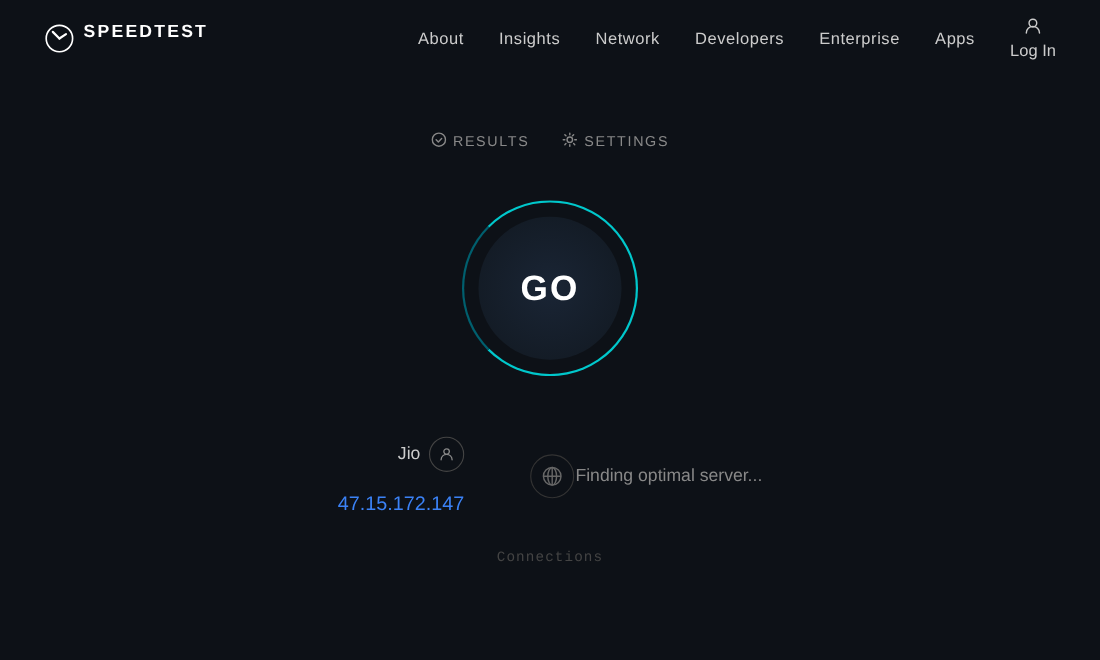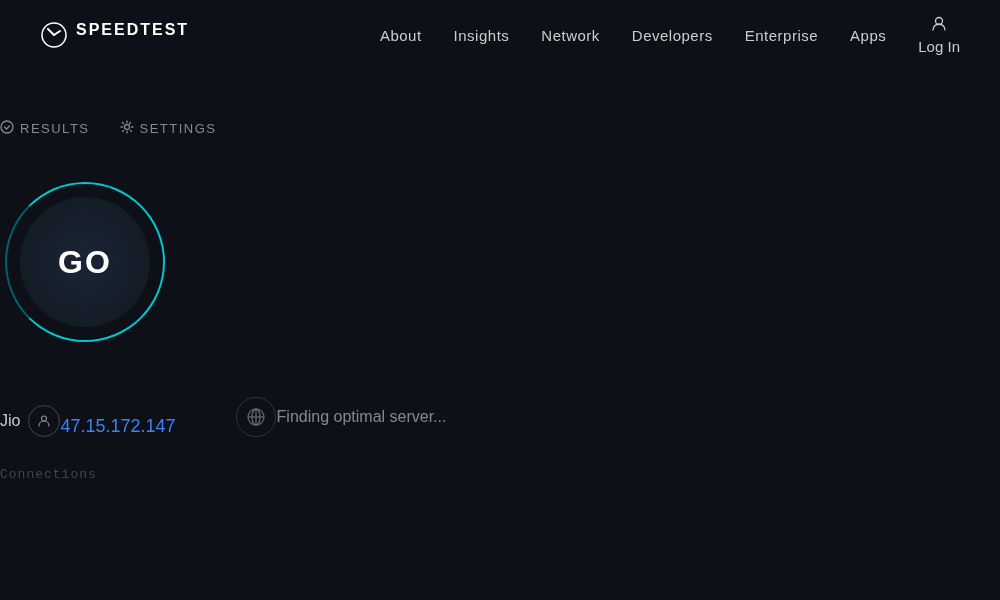--- a/index.html
+++ b/index.html
@@ -64,20 +64,21 @@
       font-size: 15px;
       color: #cccccc;
       cursor: pointer;
       flex-direction: column;
     }
 
     
     main {
       display: flex;
       flex-direction: column;
+      align-items: center;
       padding-top: 50px;
     }
 
     
     .tabs {
       display: flex;
       gap: 30px;
       margin-bottom: 40px;
     }
 
@@ -138,21 +139,21 @@
 
     
     .bottom-info {
       display: flex;
       align-items: center;
       gap: 60px;
     }
 
     .isp-info {
       display: flex;
-      flex-direction: row;
+      flex-direction: column;
       align-items: flex-end;
     }
 
     .isp-row {
       display: flex;
       align-items: center;
       gap: 8px;
     }
 
     .isp-name {

